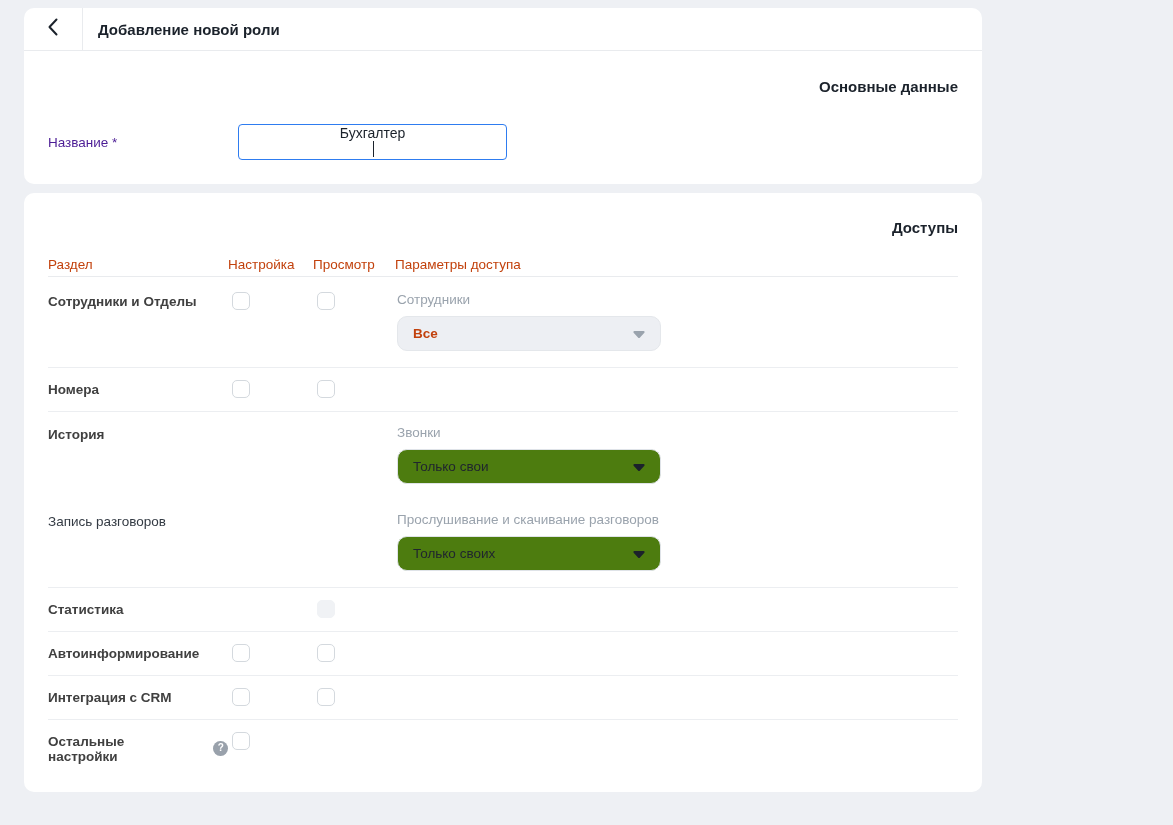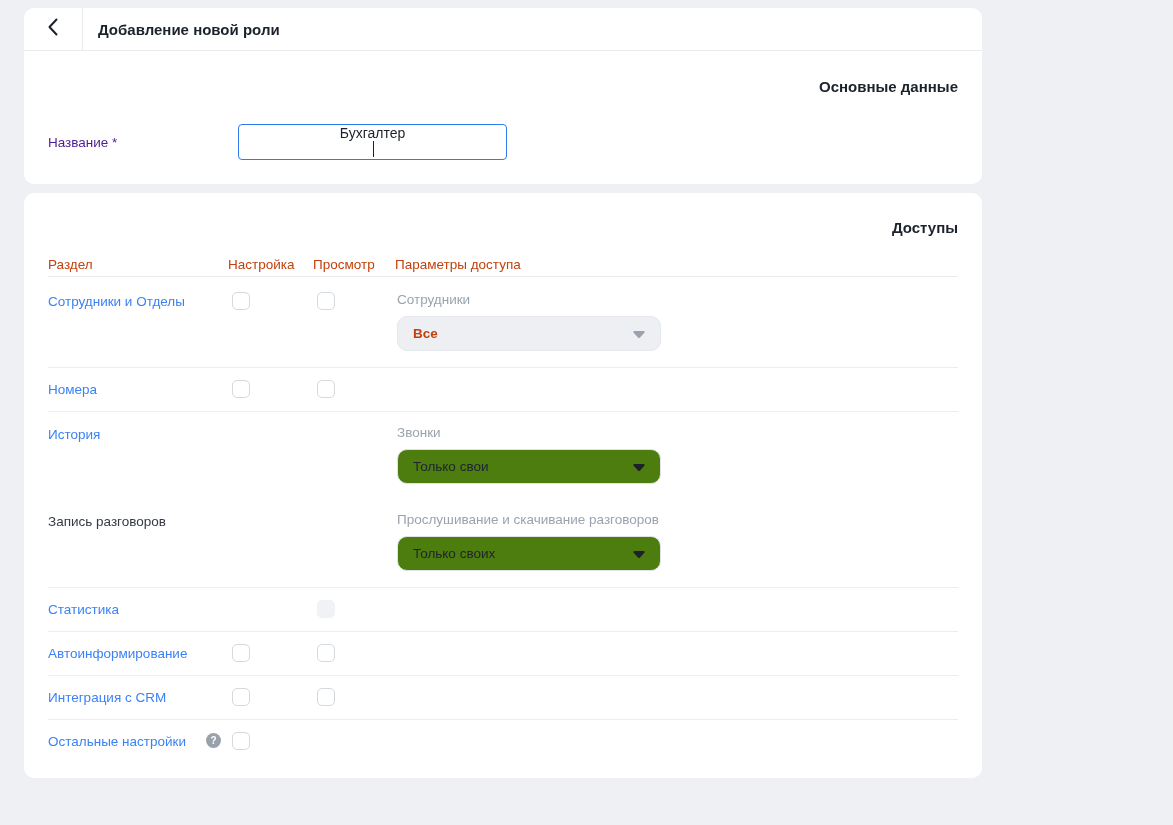--- a/index.html
+++ b/index.html
@@ -47,21 +47,21 @@
   .thead {
     margin-top:21px; padding-bottom:4px; border-bottom:1px solid #e9ebee;
     color:#c2410c; font-size:13.5px;
   }
   .trow { border-bottom:1px solid #eceef1; }
   .trow.last { border-bottom:none; }
   .pad-sm { padding:12px 0 13px 0; }
   .pad-row1 { padding:15px 0 16px 0; }
   .pad-row3 { padding:13px 0 16px 0; }
   .pad-last { padding:12px 0 28px 0; }
-  .row-label { font-size:13.5px; font-weight:normal; color:#3b82f6; padding-top:2px; }
+  .row-label { font-size:13.5px; font-weight:bold; color:#404040; padding-top:2px; }
   .row-label.regular { font-weight:normal; color:#343b44; }
   .label-wrap { display:flex; align-items:center; gap:20px; }
 
   .help-icon {
     width:15px; height:15px; border-radius:50%; background:#99a1ab; color:#fff;
     font-size:10px; font-weight:bold; display:inline-flex; align-items:center;
     justify-content:center; cursor:pointer; line-height:1;
   }
 
   

